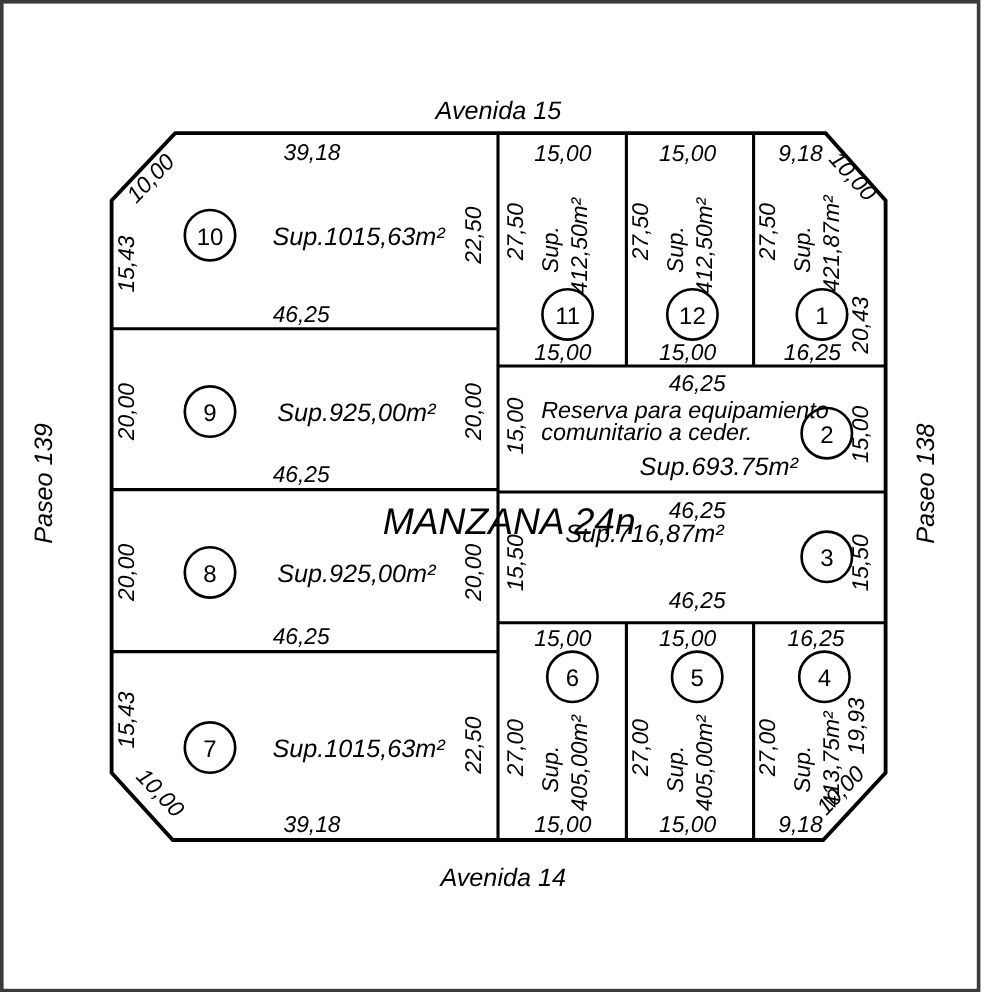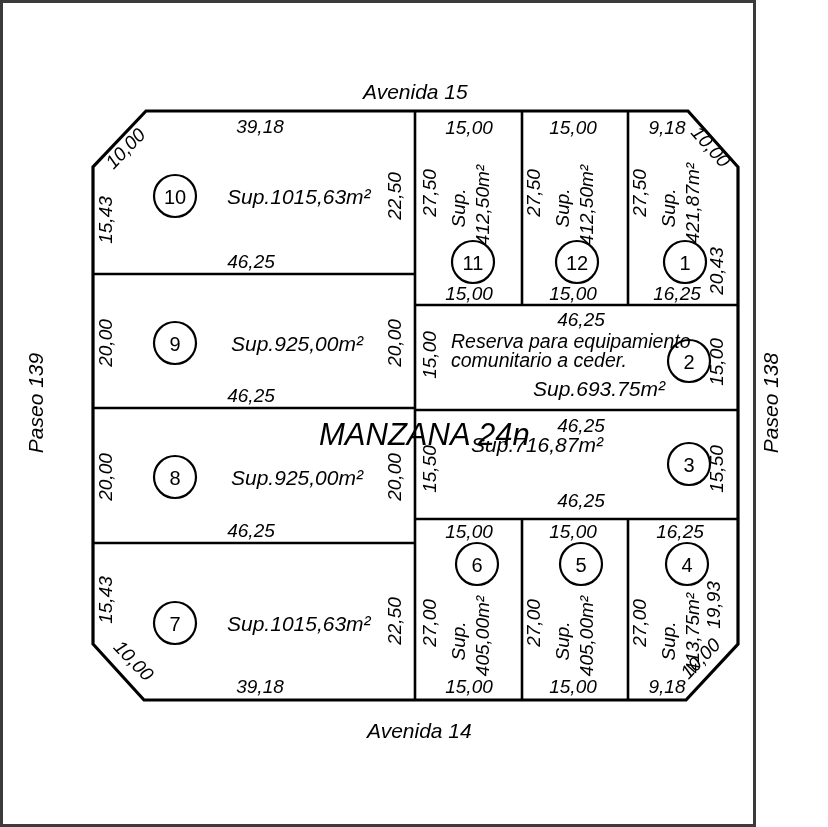--- a/index.html
+++ b/index.html
@@ -3,21 +3,21 @@
 <meta charset="utf-8">
 <style>
   html,body{margin:0;padding:0;}
   body{
     width:828px;height:827px;
     background:#ffffff;
     font-family:"Liberation Sans", sans-serif;
     overflow:hidden;
   }
   #frame{
-    position:absolute;left:0;top:0;width:756px;height:827px;
+    position:absolute;left:0;top:0;width:817px;height:827px;
     box-sizing:border-box;
     border:3px solid #3b3b3b;
     background:#fff;
   }
   svg{display:block;}
   .lot-line{fill:none;stroke:#000;stroke-width:2.6;}
   .outline{fill:#fff;stroke:#000;stroke-width:3.2;stroke-linejoin:miter;}
   text{font-family:"Liberation Sans", sans-serif;fill:#000;}
   .dim{font-size:19px;font-style:italic;}
   .sup{font-size:21px;font-style:italic;}

